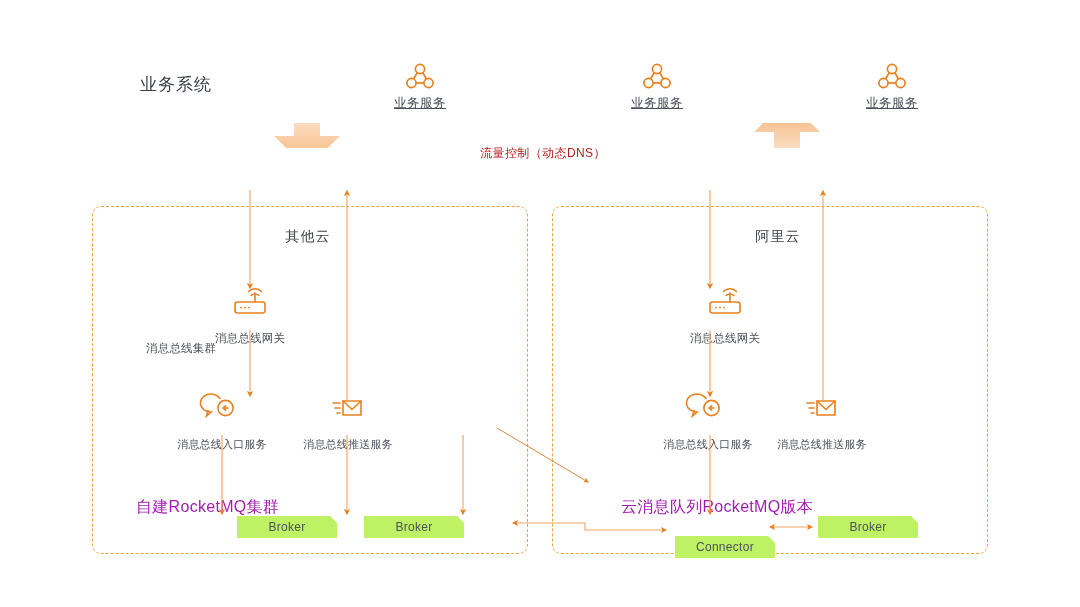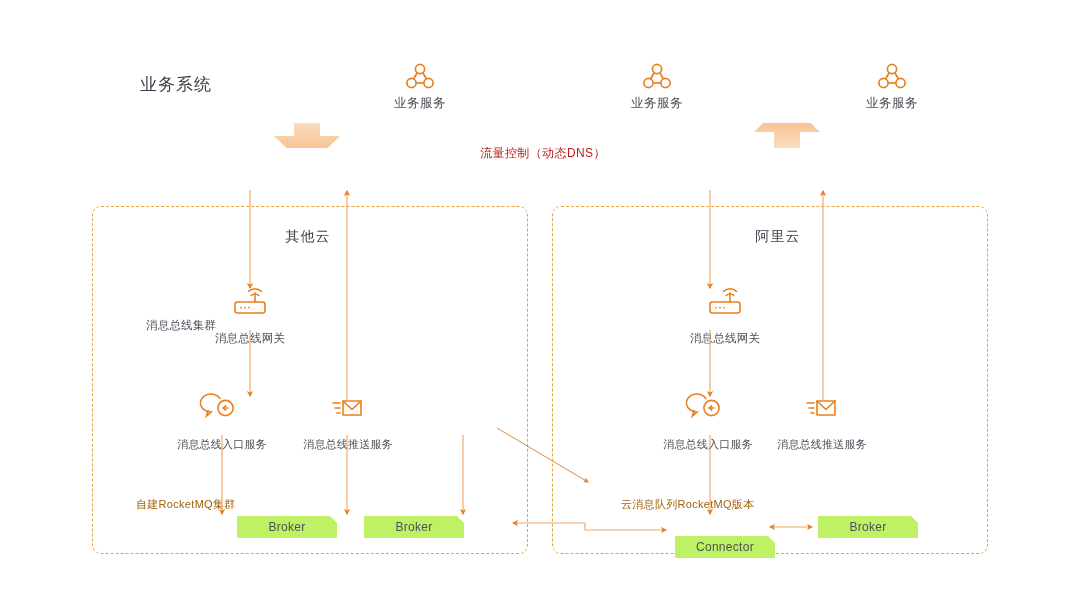--- a/index.html
+++ b/index.html
@@ -26,21 +26,21 @@
     border-radius:2px;
   }
 
   
   #biz-bar{left:94px;top:47px;width:898px;height:76px;}
   #biz-title{
     left:140px;top:73px;font-size:17px;color:#3b4049;letter-spacing:1px;
   }
   .biz-service{width:120px;text-align:center;}
   .biz-service .lbl{
-    font-size:12.5px;color:#4a4f58;margin-top:3px;letter-spacing:.5px;
+    font-size:12.5px;color:#4a4f58;margin-top:3px;letter-spacing:.5px;text-decoration:underline;
   }
 
   
   #flow-bar{left:94px;top:148px;width:898px;height:42px;}
   #flow-label{
     left:94px;top:132px;width:898px;height:42px;
     display:flex;align-items:center;justify-content:center;
     font-size:12px;color:#b91c1c;letter-spacing:.4px;
   }
 
@@ -57,21 +57,21 @@
   }
 
   
   #cluster-other{left:118px;top:260px;width:388px;height:212px;}
   #cluster-ali{left:578px;top:260px;width:388px;height:212px;}
 
   
   #mq-other{left:118px;top:488px;width:388px;height:52px;}
   #mq-ali{left:578px;top:488px;width:388px;height:52px;}
   .mq-title{
-    font-size:11px;color:#a16207;position:absolute;left:18px;top:9px;letter-spacing:.3px;
+    font-size:16px;color:#a21caf;position:absolute;left:18px;top:9px;letter-spacing:.3px;
   }
   .chip{
     position:absolute;height:22px;min-width:76px;padding:0 12px;
     background:#bef264;
     box-shadow:0 1px 4px rgba(150,155,170,.30);
     -webkit-clip-path:polygon(0 0, calc(100% - 7px) 0, 100% 7px, 100% 100%, 0 100%);
     clip-path:polygon(0 0, calc(100% - 7px) 0, 100% 7px, 100% 100%, 0 100%);
     display:flex;align-items:center;justify-content:center;
     font-size:12px;color:#4d525b;letter-spacing:.3px;
   }
@@ -171,21 +171,21 @@
   <div class="abs cloud-title" style="left:228px;top:228px;">其他云</div>
   <div class="abs cloud-title" style="left:698px;top:228px;">阿里云</div>
 
   <div class="panel abs" id="cluster-other">
     <div class="panel-inner"></div>
   </div>
   <div class="panel abs" id="cluster-ali">
     <div class="panel-inner"></div>
   </div>
 
-  <div class="abs free-label" style="left:146px;top:318px;text-align:right;">消息总线集群</div>
+  <div class="abs free-label" style="left:146px;top:341px;text-align:right;">消息总线集群</div>
 
   <div class="abs node" style="left:185px;top:283px;">
     <svg width="130" height="34">
       <g transform="translate(65,17)" stroke="#e8801f" fill="none" stroke-width="1.6" stroke-linecap="round">
         <rect x="-15" y="2" width="30" height="11" rx="2.5"></rect>
         <circle cx="-9" cy="7.6" r=".95" fill="#e8801f" stroke="none"></circle>
         <circle cx="-5" cy="7.6" r=".95" fill="#e8801f" stroke="none"></circle>
         <circle cx="-1" cy="7.6" r=".95" fill="#e8801f" stroke="none"></circle>
         <line x1="5" y1="2" x2="5" y2="-7"></line>
         <path d="M-1.5 -8.5 a9 9 0 0 1 13 0" stroke-width="1.5"></path>

